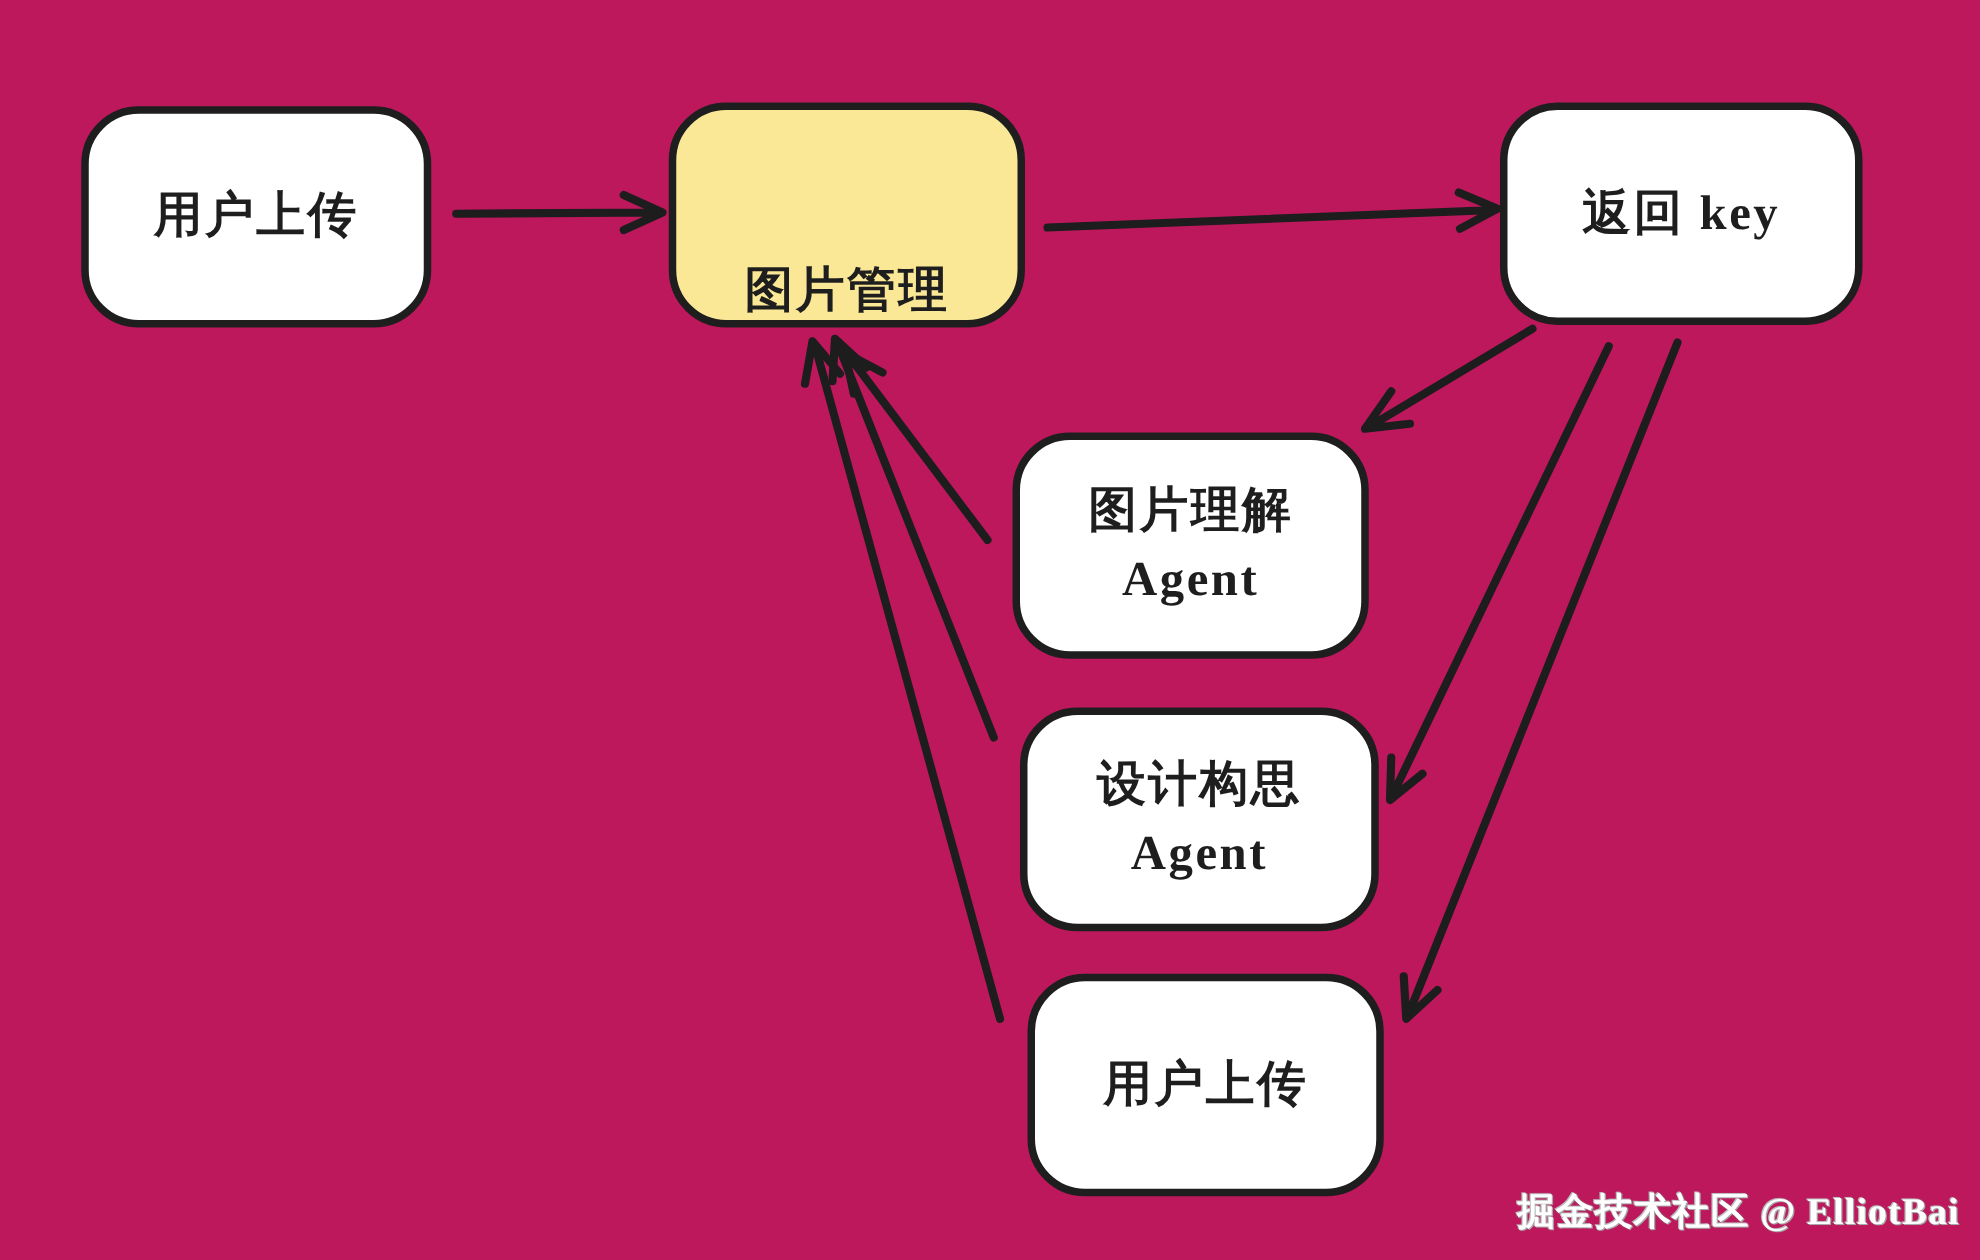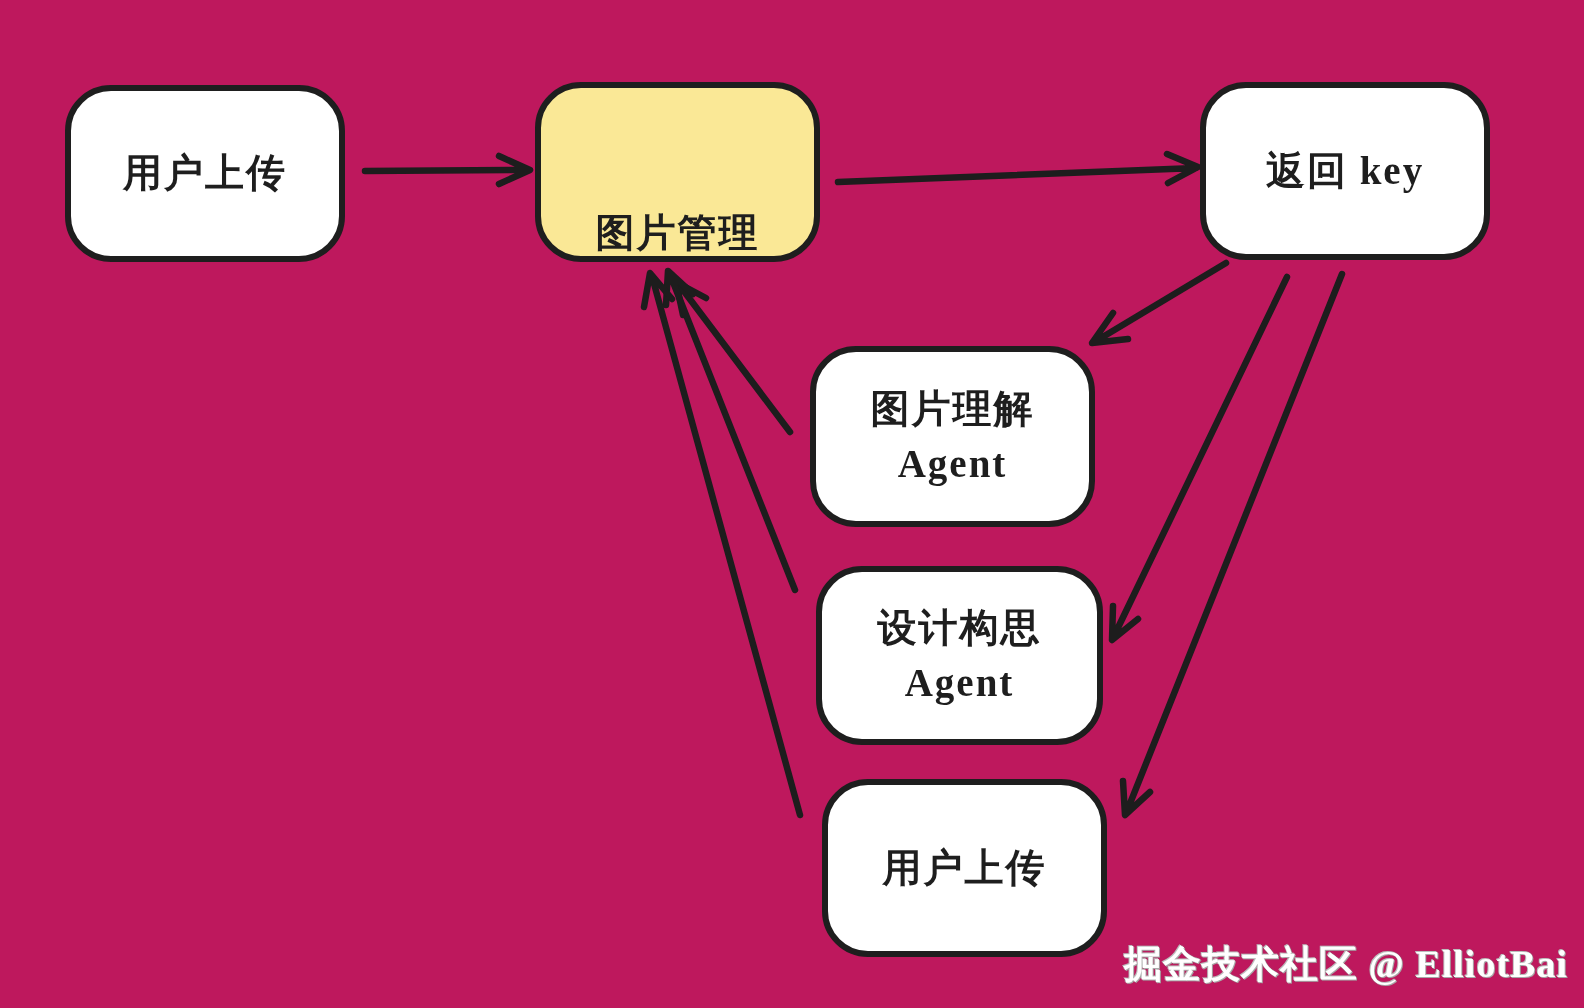--- a/index.html
+++ b/index.html
@@ -47,21 +47,21 @@
     line-height: 1.15;
   }
   .node.highlight {
     background: #fae896; 
     justify-content: flex-end;
   }
   .watermark {
     position: absolute;
     right: 16px;
     bottom: 18px;
-    font-size: 38px;
+    font-size: 30px;
     font-weight: 700;
     letter-spacing: 1px;
     color: #ffffff;
     text-shadow:
       1px 1px 0 #a8a8a8,
       -1px -1px 0 #bdbdbd,
       0 0 2px rgba(130,130,130,0.85);
     user-select: none;
   }
 </style>

